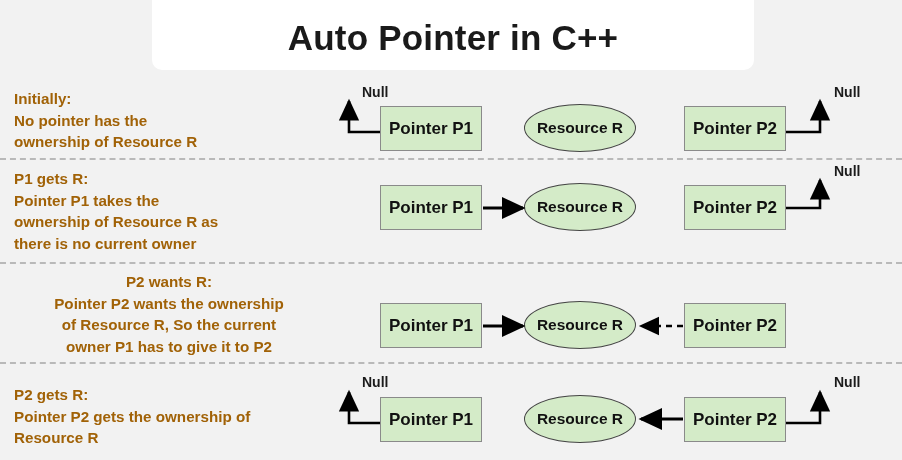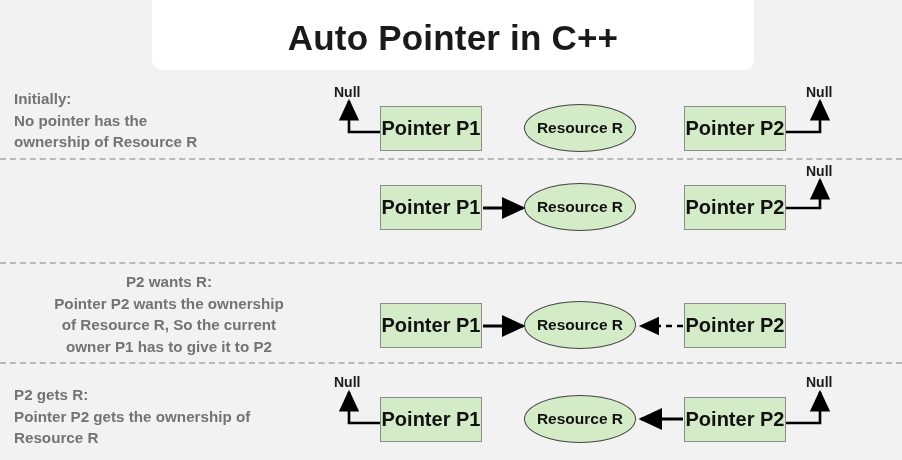--- a/index.html
+++ b/index.html
@@ -21,48 +21,49 @@
   }
   .banner-title{
     font-size:35px;font-weight:700;color:#1a1a1a;letter-spacing:.2px;
     line-height:1;padding-top:14px;
   }
 
   
   .row{position:absolute;left:0;width:902px;}
   .row-text{
     position:absolute;left:14px;top:0;width:310px;
-    font-size:15.2px;font-weight:700;color:#737373;
+    font-size:15.2px;font-weight:700;color:#a16207;
     line-height:21.5px;
     white-space:pre-line;
   }
   .divider{
     position:absolute;left:0;width:902px;height:0;
     border-top:2px dashed #b9b9b9;
   }
 
   
   .pbox{
     position:absolute;width:102px;height:45px;
     background:#d4ebc8;border:1.5px solid #8a8a8a;
     display:flex;align-items:center;justify-content:center;
-    font-size:20px;font-weight:700;color:#111;
+    font-size:17px;font-weight:700;color:#111;
     box-sizing:border-box;
   }
   .ellipse{
     position:absolute;width:112px;height:48px;
     background:#d4ebc8;border:1.5px solid #444;
     border-radius:50%;
     display:flex;align-items:center;justify-content:center;
     font-size:15.5px;font-weight:700;color:#111;
     box-sizing:border-box;
   }
   .nulltxt{
     position:absolute;font-size:14px;font-weight:700;color:#1b1b1b;
     white-space:nowrap;
+    margin-left:28px;
   }
   svg.lay{position:absolute;left:0;top:0;overflow:visible;pointer-events:none;}
 </style>
 </head>
 <body>
 
 <div id="stage">
 
   <div class="banner">
     <div class="banner-title">Auto Pointer in C++</div>
@@ -87,20 +88,24 @@
       </defs>
 
       <path d="M380,44 L349,44 L349,13" stroke="#000" stroke-width="2.6" fill="none" marker-end="url(#ah1)"></path>
 
       <path d="M786,44 L820,44 L820,13" stroke="#000" stroke-width="2.6" fill="none" marker-end="url(#ah1)"></path>
     </svg>
   </div>
   <div class="divider" style="top:158px;"></div>
 
   <div class="row" id="row1" style="top:168px;height:94px;">
+    <div class="row-text">P1 gets R:
+Pointer P1 takes the
+ownership of Resource R as
+there is no current owner</div>
 
     <div class="pbox" style="left:380px;top:17px;">Pointer P1</div>
     <div class="ellipse" style="left:524px;top:15px;">Resource R</div>
     <div class="pbox" style="left:684px;top:17px;">Pointer P2</div>
     <div class="nulltxt" style="left:806px;top:-5px;">Null</div>
 
     <svg class="lay" width="902" height="94">
       <defs>
         <marker id="ah2" markerWidth="9" markerHeight="9" refX="7.5" refY="4.5" orient="auto">
           <path d="M0,0.6 L8.4,4.5 L0,8.4 z" fill="#000"></path>

